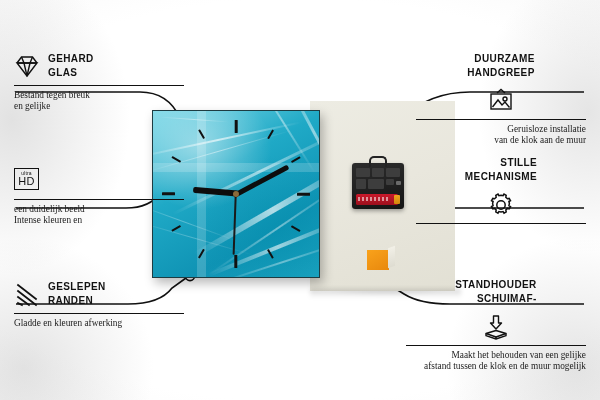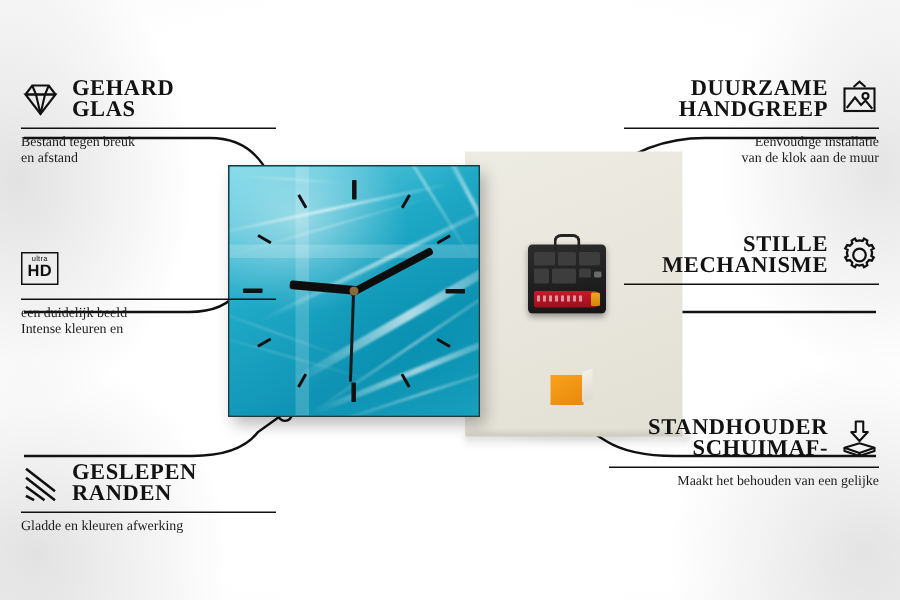--- a/index.html
+++ b/index.html
@@ -29,25 +29,25 @@
   
   #connectors { position: absolute; inset: 0; width: 600px; height: 400px; }
   #connectors path { fill: none; stroke: #111; stroke-width: 1.6; }
   #connectors circle.node { fill: #ffffff; stroke: #111; stroke-width: 1.6; }
 
   
   .feature { position: absolute; }
   .feature .head {
     display: flex; align-items: center; gap: 8px;
   }
-  .feature.right .head { justify-content: flex-end; }
+  .feature.right .head { justify-content: flex-end; flex-direction: column; }
   .feature .titles {
-    font-family: Liberation Serif, serif;
+    font-family: Liberation Sans, sans-serif;
     font-weight: 700;
-    font-size: 15px;
+    font-size: 10px;
     line-height: 14px;
     letter-spacing: .4px;
     color: #121212;
     text-transform: uppercase;
   }
   .feature.right .titles { text-align: right; }
   .feature .rule {
     border-top: 1.2px solid #111;
     margin-top: 5px;
   }
@@ -63,21 +63,21 @@
   .ico { width: 26px; height: 26px; flex: 0 0 26px; display:block; }
   .ico svg { display:block; width: 26px; height: 26px; }
 
   
   .hdbox {
     width: 25px; height: 22px; border: 1.6px solid #111;
     display: flex; flex-direction: column; align-items: center; justify-content: center;
     font-family: "Liberation Sans", sans-serif; color:#111; line-height: 1;
   }
   .hdbox .u { font-size: 5px; letter-spacing: .2px; margin-bottom: .5px; }
-  .hdbox .h { font-size: 11px; font-weight: 700; letter-spacing: .3px; }
+  .hdbox .h { font-size: 11px; font-weight: 400; letter-spacing: .3px; }
 
   
   #product { position: absolute; left: 120px; top: 85px; width: 330px; height: 230px; }
 
   
   .backpanel {
     position: absolute;
     left: 190px; top: 16px; width: 145px; height: 190px;
     background: linear-gradient(160deg,#edece3 0%, #e9e7dd 45%, #e2e0d4 100%);
   }
@@ -287,41 +287,41 @@
           </svg>
       </span>
       <div class="titles">
         <div>GEHARD</div>
         <div>GLAS</div>
       </div>
     </div>
     <div class="rule"></div>
     <div class="desc">
       <div>Bestand tegen breuk</div>
-      <div>en afstand</div>
+      <div>en gelijke</div>
     </div>
   </div>
 
   <div class="feature left" style="left:14px; top:168px; width:170px;">
     <div class="head">
       <span class="ico">
         <span class="hdbox">
           <span class="u">ultra</span>
           <span class="h">HD</span>
         </span>
       </span>
     </div>
     <div class="rule"></div>
     <div class="desc">
       <div>een duidelijk beeld</div>
       <div>Intense kleuren en</div>
     </div>
   </div>
 
-  <div class="feature left" style="left:14px; top:280px; width:170px;margin-top:28px;">
+  <div class="feature left" style="left:14px; top:280px; width:170px;">
     <div class="head">
       <span class="ico">
         <svg viewBox="0 0 26 26">
             <g stroke="#111" stroke-width="1.7" stroke-linecap="square">
           <path d="M4 4 L22 18"></path>
               <path d="M4 10 L22 24"></path>
               <path d="M4 16 L15 24"></path>
               <path d="M4 22 L8 24"></path>
         </g>
           </svg>
@@ -349,21 +349,21 @@
           <path d="M9 5 L13 1.5 L17 5"></path>
               <rect x="3" y="6" width="20" height="15"></rect>
           <circle cx="17" cy="11" r="2"></circle>
               <path d="M4.5 19 L10 12 L14 17 L17 14 L21.5 19.5"></path>
         </g>
           </svg>
       </span>
     </div>
     <div class="rule"></div>
     <div class="desc">
-      <div>Eenvoudige installatie</div>
+      <div>Geruisloze installatie</div>
       <div>van de klok aan de muur</div>
     </div>
   </div>
 
   <div class="feature right" style="left:416px; top:156px; width:170px;">
     <div class="head">
       <div class="titles">
         <div>STILLE</div>
         <div>MECHANISME</div>
       </div>
@@ -391,16 +391,17 @@
           <path d="M10.5 2 h5 v7 h3 l-5.5 6 -5.5 -6 h3 z"></path>
           <path d="M13 16.5 L23 19.5 L13 23 L3 19.5 Z"></path>
           <path d="M3 19.5 v2.2 L13 25 v-2 M23 19.5 v2.2 L13 25"></path>
         </g>
           </svg>
       </span>
     </div>
     <div class="rule"></div>
     <div class="desc">
       <div>Maakt het behouden van een gelijke</div>
+      <div>afstand tussen de klok en de muur mogelijk</div>
     </div>
   </div>
 
 </div>
 
 </body></html>

